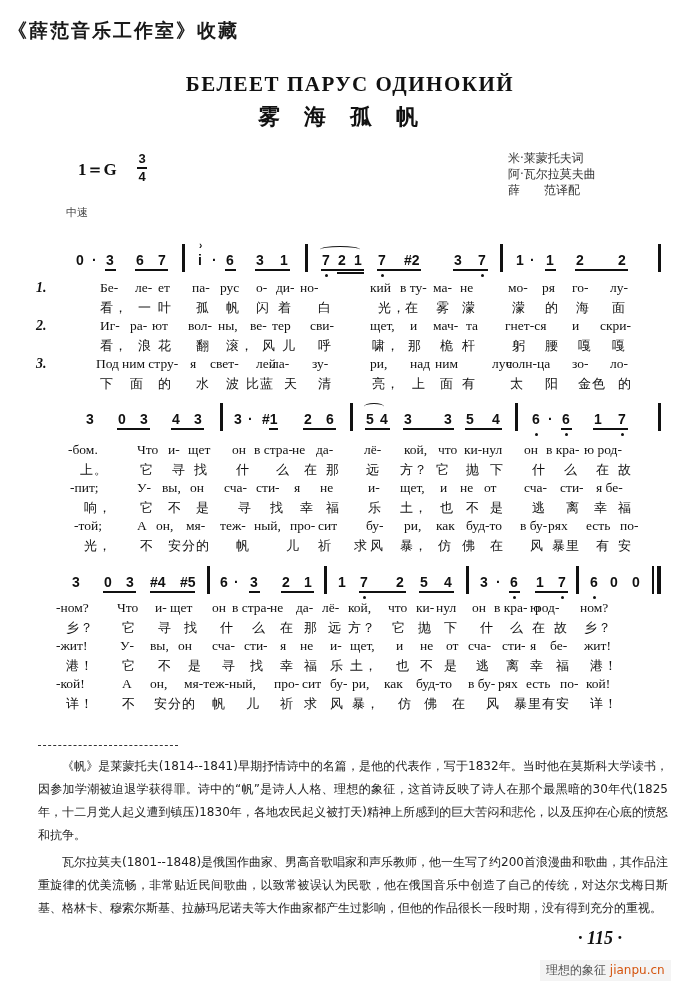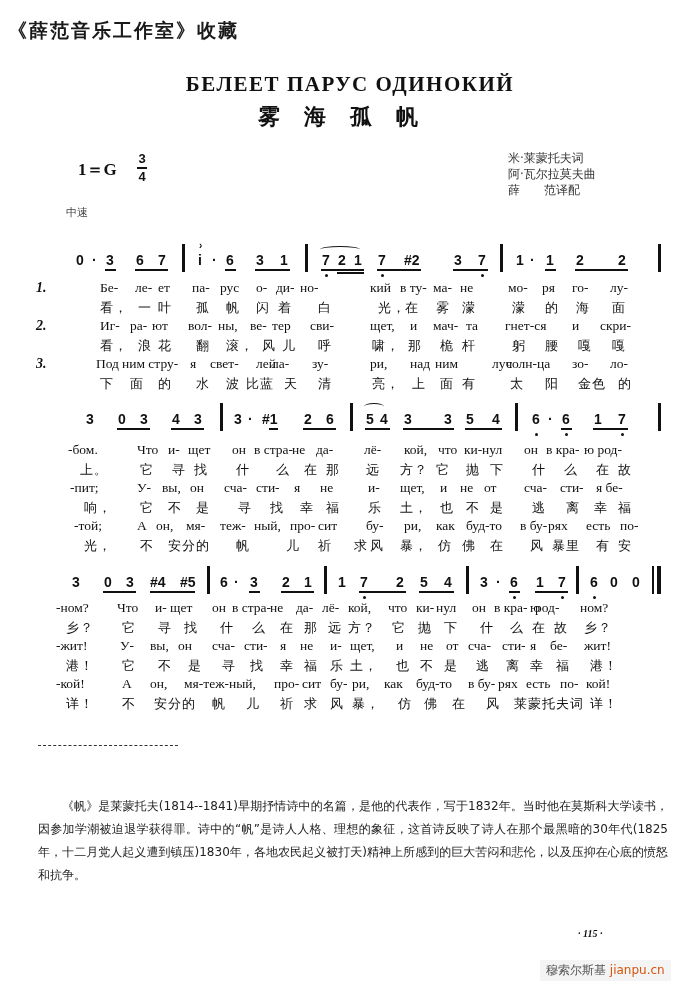--- a/index.html
+++ b/index.html
@@ -52,21 +52,21 @@
   .ru { font-family: "Liberation Serif", serif; }
   .zh { font-family: "DejaVu Sans", sans-serif; font-size: 13px; letter-spacing: 1px; }
 
   .rule { left: 38px; top: 745px; width: 140px; height: 0; border-top: 1px dashed #333; }
   .notes-text {
     left: 38px; width: 630px; font-family: "DejaVu Sans", sans-serif; font-size: 12px;
     line-height: 23px; color: #222; text-align: justify;
   }
   .notes-text p { margin: 0; text-indent: 2em; }
   .notes-text p + p { margin-top: 4px; }
-  .page-num { left: 578px; top: 928px; font-size: 10px; font-style: italic; font-weight: bold; font-family: "Liberation Serif", serif; }
+  .page-num { left: 578px; top: 928px; font-size: 18px; font-style: italic; font-weight: bold; font-family: "Liberation Serif", serif; }
   .watermark {
     left: 540px; top: 960px; font-size: 12px; font-family: "DejaVu Sans", sans-serif; color: #555;
     background: #f4f4f4; padding: 2px 6px;
   }
   .watermark .en { color: #d4540e; }
   .slur { position: absolute; border-top: 1.5px solid #111; border-radius: 50% 50% 0 0; height: 6px; }
 </style>
 </head>
 <body>
 
@@ -545,27 +545,28 @@
     <span style="left:212px">帆</span>
     <span style="left:246px">儿</span>
     <span style="left:280px">祈</span>
     <span style="left:304px">求</span>
     <span style="left:330px">风</span>
     <span style="left:352px">暴，</span>
     <span style="left:398px">仿</span>
     <span style="left:424px">佛</span>
     <span style="left:452px">在</span>
     <span style="left:486px">风</span>
-    <span style="left:514px">莱蒙托夫词</span>
+    <span style="left:514px">暴里有安</span>
     <span style="left:590px">详！</span>
   </div>
 </div>
 
 <div class="abs rule"></div>
-<div class="abs notes-text" style="top:755px;margin-top:40px;">
+<div class="abs notes-text" style="top:755px;">
   <p>《帆》是莱蒙托夫(1814--1841)早期抒情诗中的名篇，是他的代表作，写于1832年。当时他在莫斯科大学读书，因参加学潮被迫退学获得罪。诗中的“帆”是诗人人格、理想的象征，这首诗反映了诗人在那个最黑暗的30年代(1825年，十二月党人起义遭到镇压)1830年，各地农民起义被打天)精神上所感到的巨大苦闷和悲伦，以及压抑在心底的愤怒和抗争。</p>
+  <p>瓦尔拉莫夫(1801--1848)是俄国作曲家、男高音歌唱家和声乐教师，他一生写了约200首浪漫曲和歌曲，其作品注重旋律的优美流畅，非常贴近民间歌曲，以致常被误认为民歌，他在俄国音乐中创造了自己的传统，对达尔戈梅日斯基、格林卡、穆索尔斯基、拉赫玛尼诺夫等大作曲家都产生过影响，但他的作品很长一段时期，没有得到充分的重视。</p>
 </div>
 
 <div class="abs page-num">· 115 ·</div>
 <div class="abs watermark">
-  <span>穆索尔斯基</span>
+  <span>理想的象征</span>
   <span class="en">jianpu.cn</span>
 </div>
 
 </body></html>

